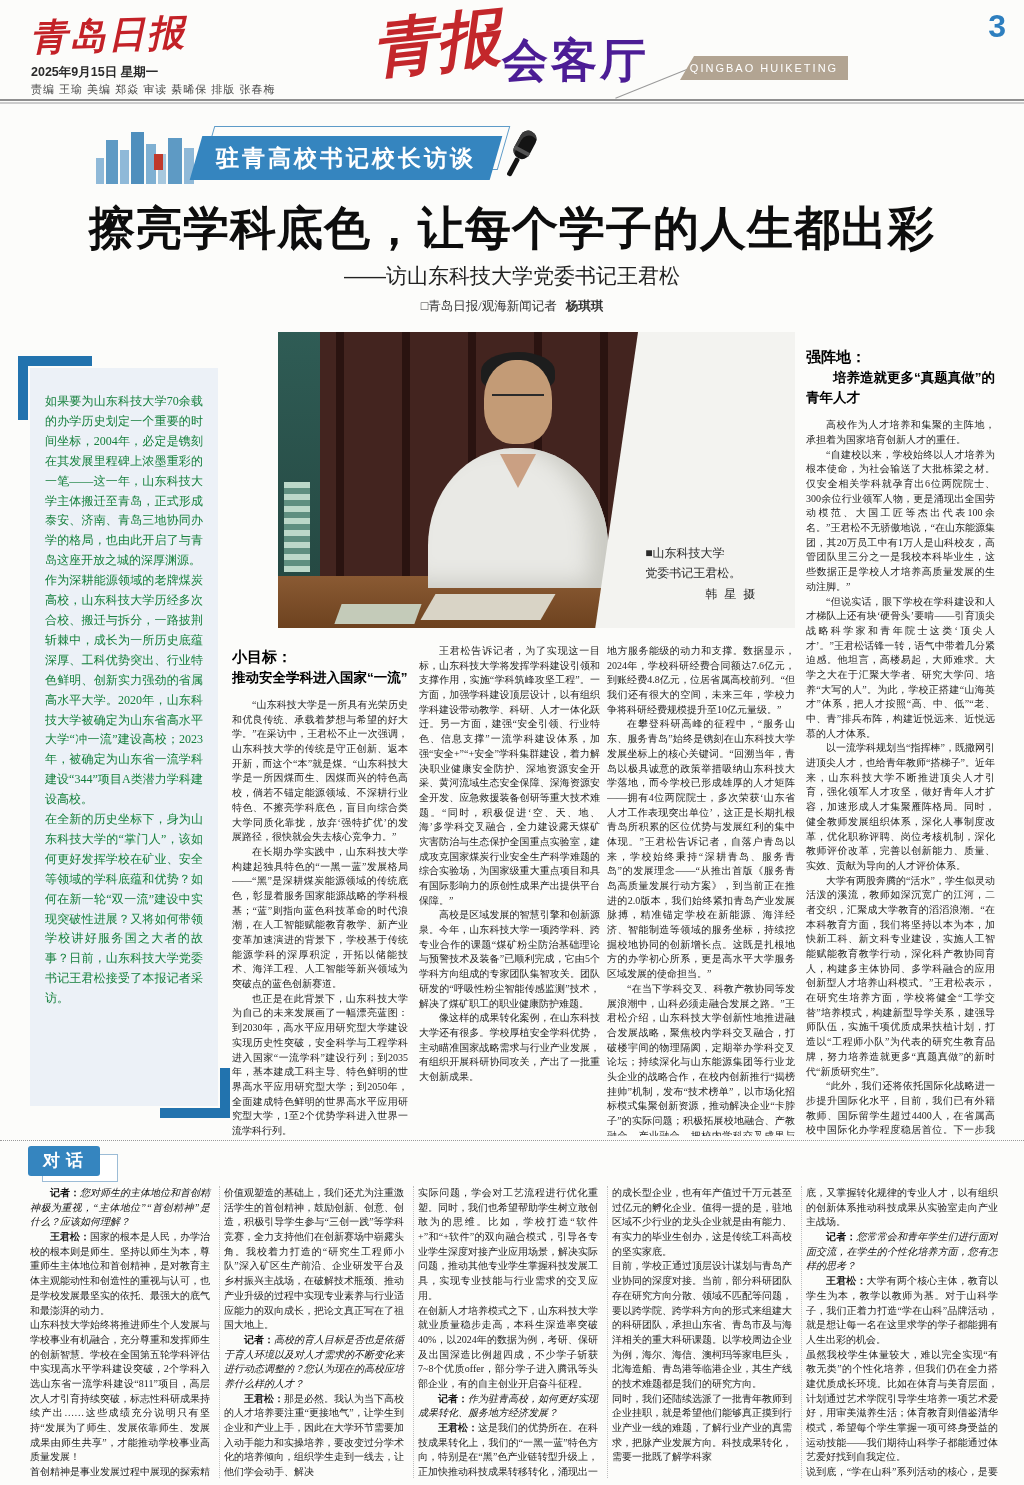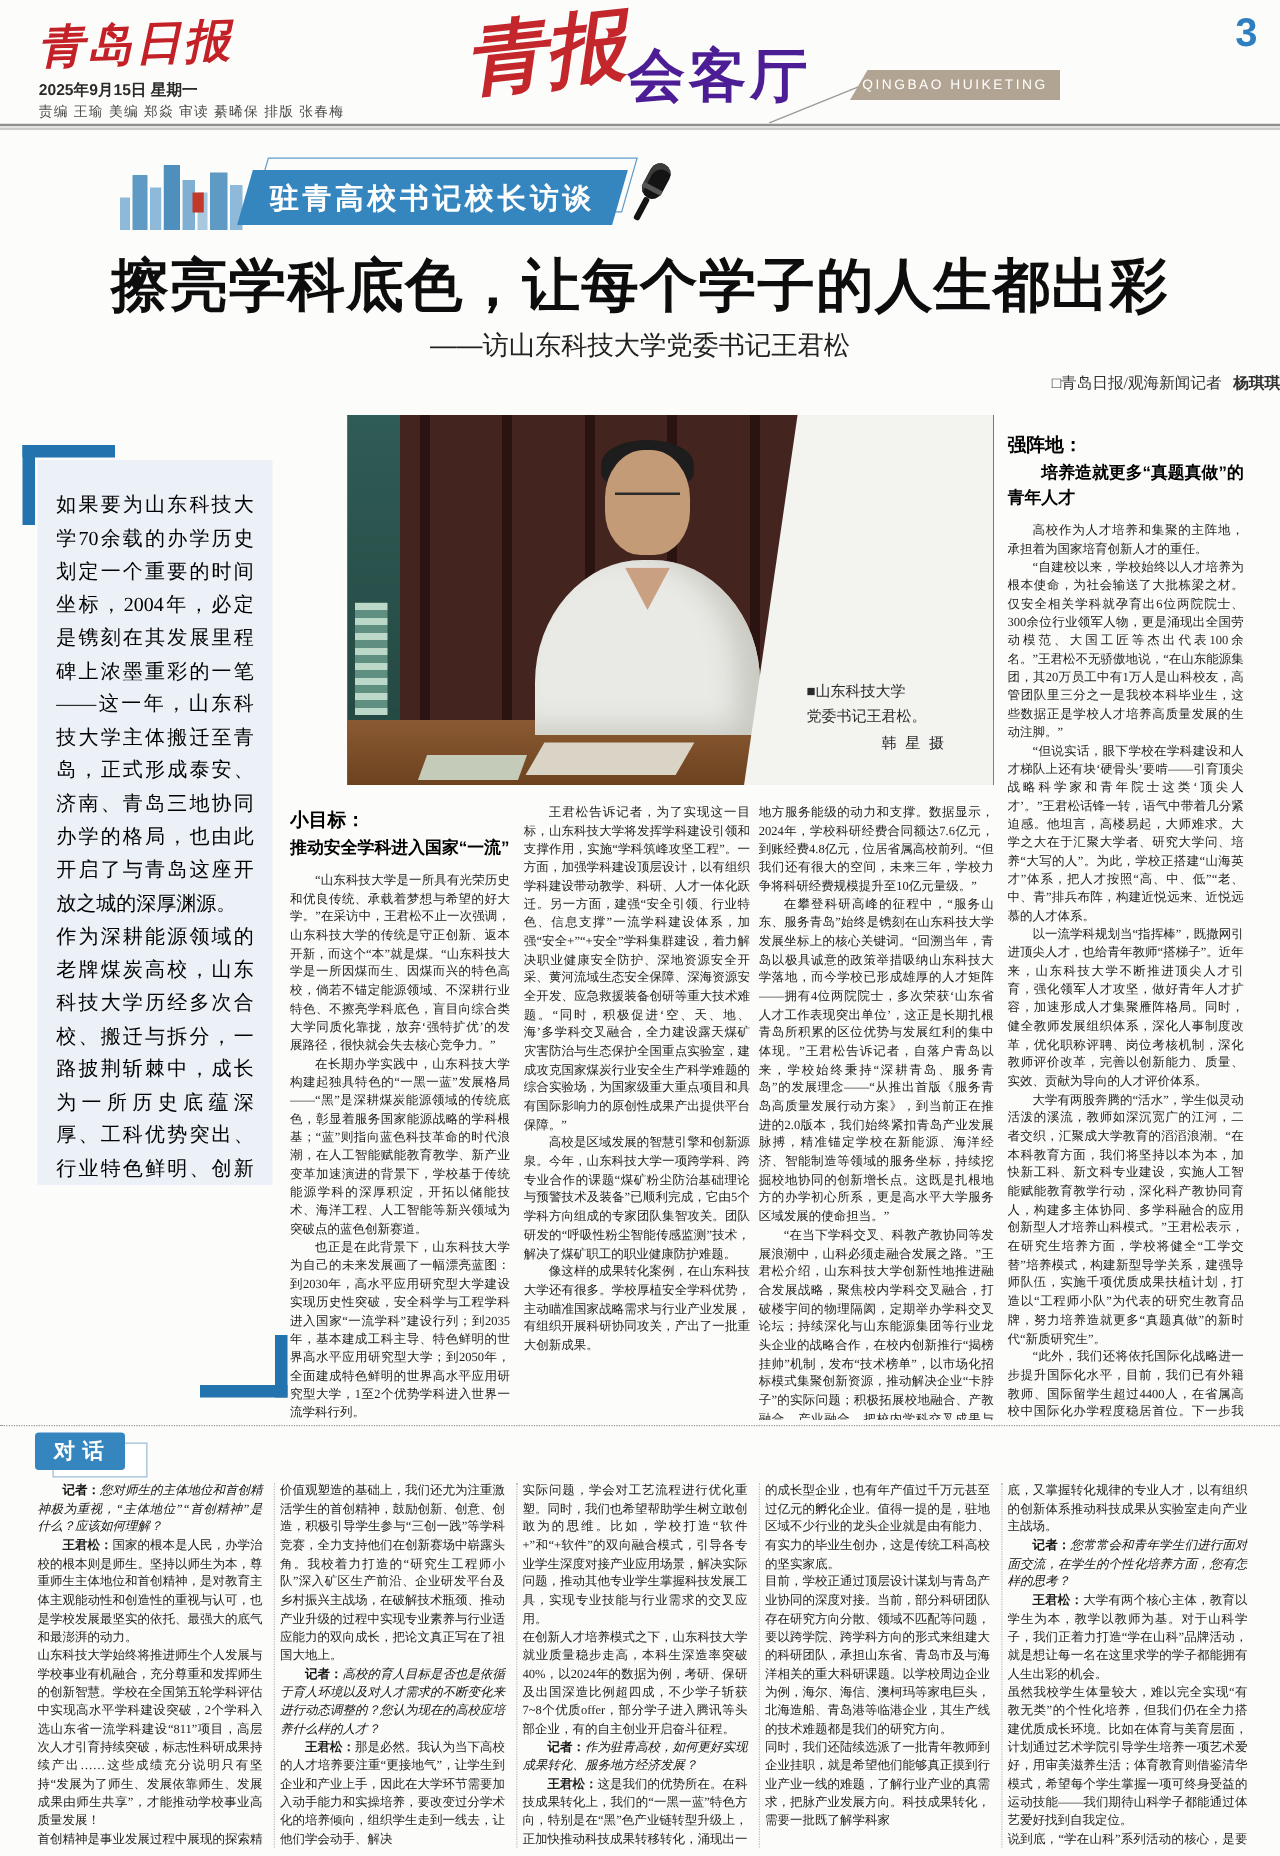--- a/index.html
+++ b/index.html
@@ -50,27 +50,27 @@
   .mic-head { position:absolute; left:12px; top:0; width:17px; height:30px; background:#141414; border-radius:9px; box-shadow:inset 3px 4px 0 #3c3c3c; }
   .mic-band { position:absolute; left:12px; top:20px; width:17px; height:4px; background:#555; }
   .mic-handle { position:absolute; left:18px; top:30px; width:5px; height:20px; background:#141414; border-radius:2px; }
   
   .headline {
     position:absolute; left:0; top:198px; width:1024px; text-align:center;
     font-family:"Liberation Sans","DejaVu Sans",sans-serif; font-weight:900;
     font-size:46px; letter-spacing:1px; color:#0d0d0d;
   }
   .subhead { position:absolute; left:0; top:262px; width:1024px; text-align:center; font-family:"Liberation Sans",sans-serif; font-size:21px; color:#222; }
-  .byline { position:absolute; left:0; top:298px; width:1024px; text-align:right; font-size:12.5px; color:#333; }
+  .byline { position:absolute; left:0; top:298px; width:1024px; text-align:center; font-size:12.5px; color:#333; }
   .byline b { margin-left:6px; }
   
   .intro {
-    position:absolute; left:30px; top:368px; width:188px; height:580px;
+    position:absolute; left:30px; top:368px; width:188px; height:738px;
     background:#ecf1f7; padding:24px 15px; overflow:hidden;
-    font-size:16px; line-height:1.66; text-align:justify; color:#000000;
+    font-size:12px; line-height:1.66; text-align:justify; color:#15803d;
   }
   .corner-tl { position:absolute; left:18px; top:356px; width:74px; height:64px; border-left:10px solid #2273ae; border-top:10px solid #2273ae; }
   .corner-br { position:absolute; left:160px; top:1068px; width:70px; height:50px; border-right:10px solid #2273ae; border-bottom:10px solid #2273ae; }
   
   .photo { position:absolute; left:278px; top:332px; width:517px; height:296px; overflow:hidden; background:#3a201d; }
   .ph-shelf { position:absolute; inset:0; background:repeating-linear-gradient(90deg,#43241f 0 58px,#2a1310 58px 66px); }
   .ph-teal { position:absolute; left:0; top:0; width:42px; height:100%; background:linear-gradient(#2f5c55,#23453f); }
   .ph-teal2 { position:absolute; left:6px; top:150px; width:26px; height:90px; background:repeating-linear-gradient(#bcd8c9 0 6px,#5f8f80 6px 12px); }
   .ph-desk { position:absolute; left:0; bottom:0; width:100%; height:52px; background:linear-gradient(#8a5a33,#6d421f); }
   .ph-paper1 { position:absolute; left:150px; bottom:8px; width:120px; height:26px; background:#d9d4c6; transform:skewX(-30deg); }
@@ -158,21 +158,21 @@
   <div class="subhead">——访山东科技大学党委书记王君松</div>
   <div class="byline">
     <span>□青岛日报/观海新闻记者</span>
     <b>杨琪琪</b>
   </div>
 
   <div class="corner-tl"></div>
   <div class="corner-br"></div>
   <div class="intro">
       <p class="p">如果要为山东科技大学70余载的办学历史划定一个重要的时间坐标，2004年，必定是镌刻在其发展里程碑上浓墨重彩的一笔——这一年，山东科技大学主体搬迁至青岛，正式形成泰安、济南、青岛三地协同办学的格局，也由此开启了与青岛这座开放之城的深厚渊源。</p>
-      <p class="p">作为深耕能源领域的老牌煤炭高校，山东科技大学历经多次合校、搬迁与拆分，一路披荆斩棘中，成长为一所历史底蕴深厚、工科优势突出、行业特色鲜明、创新实力强劲的省属高水平大学。2020年，山东科技大学被确定为山东省高水平大学“冲一流”建设高校；2023年，被确定为山东省一流学科建设“811”项目A类潜力学科建设高校。</p>
+      <p class="p">作为深耕能源领域的老牌煤炭高校，山东科技大学历经多次合校、搬迁与拆分，一路披荆斩棘中，成长为一所历史底蕴深厚、工科优势突出、行业特色鲜明、创新实力强劲的省属高水平大学。2020年，山东科技大学被确定为山东省高水平大学“冲一流”建设高校；2023年，被确定为山东省一流学科建设“344”项目A类潜力学科建设高校。</p>
       <p class="p">在全新的历史坐标下，身为山东科技大学的“掌门人”，该如何更好发挥学校在矿业、安全等领域的学科底蕴和优势？如何在新一轮“双一流”建设中实现突破性进展？又将如何带领学校讲好服务国之大者的故事？日前，山东科技大学党委书记王君松接受了本报记者采访。</p>
     </div>
 
   <div class="photo">
     <div class="ph-shelf"></div>
     <div class="ph-teal"></div>
     <div class="ph-teal2"></div>
     <div class="ph-desk"></div>
     <div class="ph-paper1"></div>
     <div class="ph-paper2"></div>

